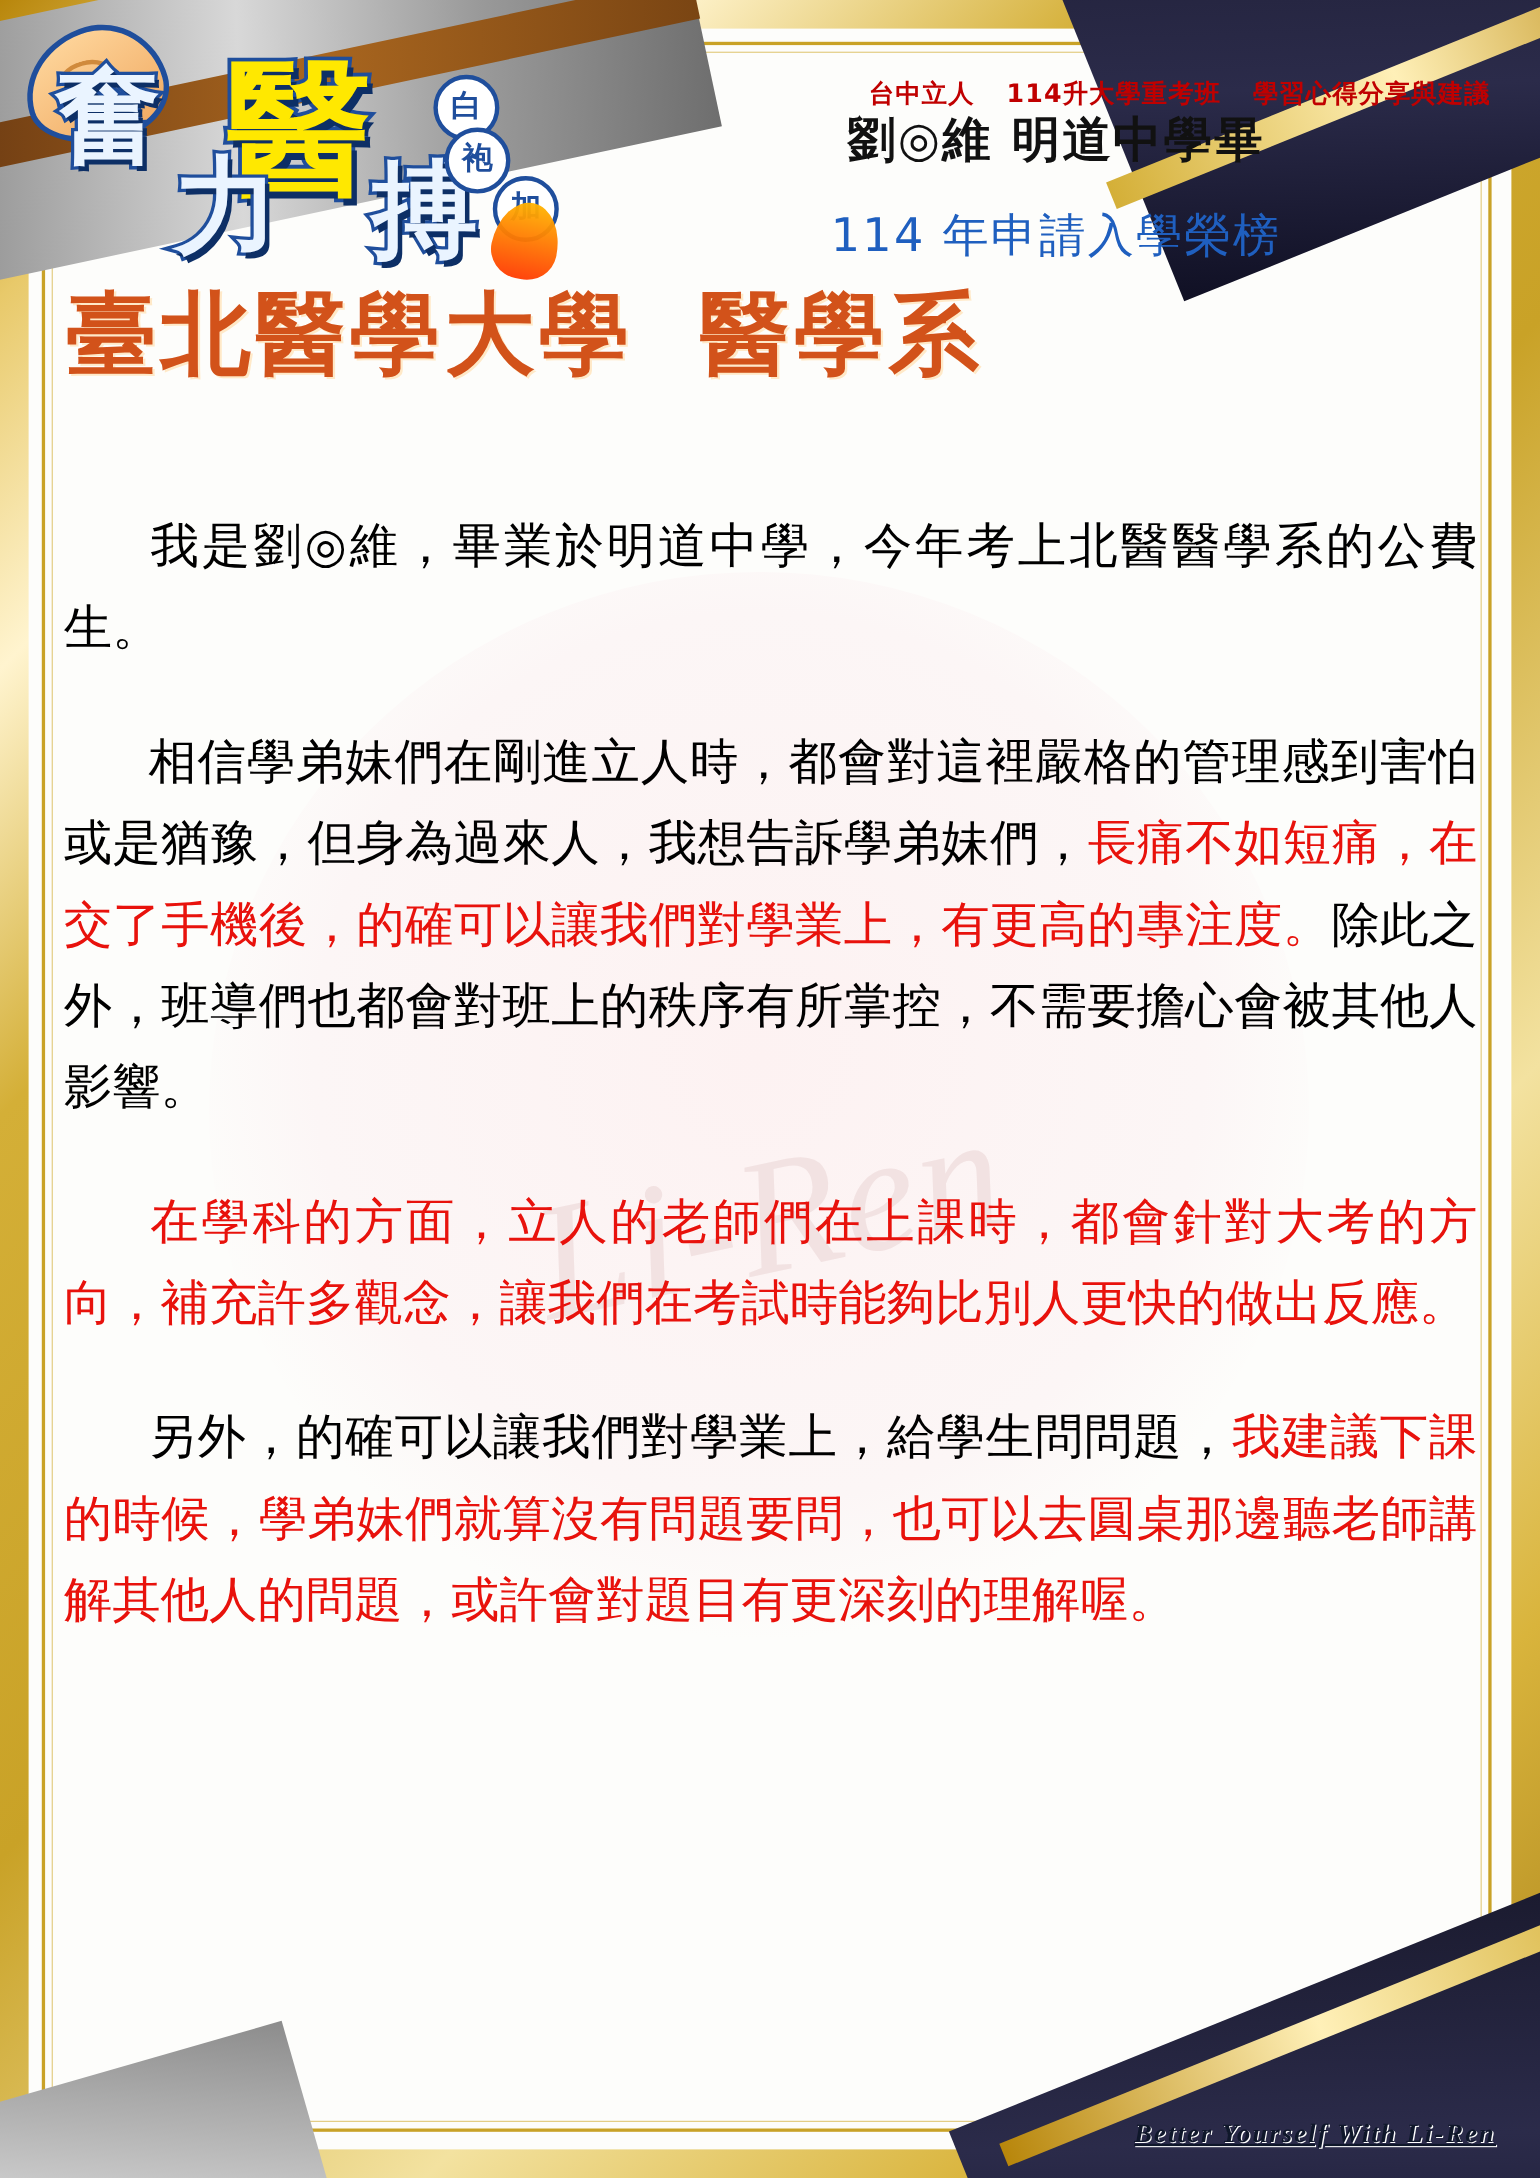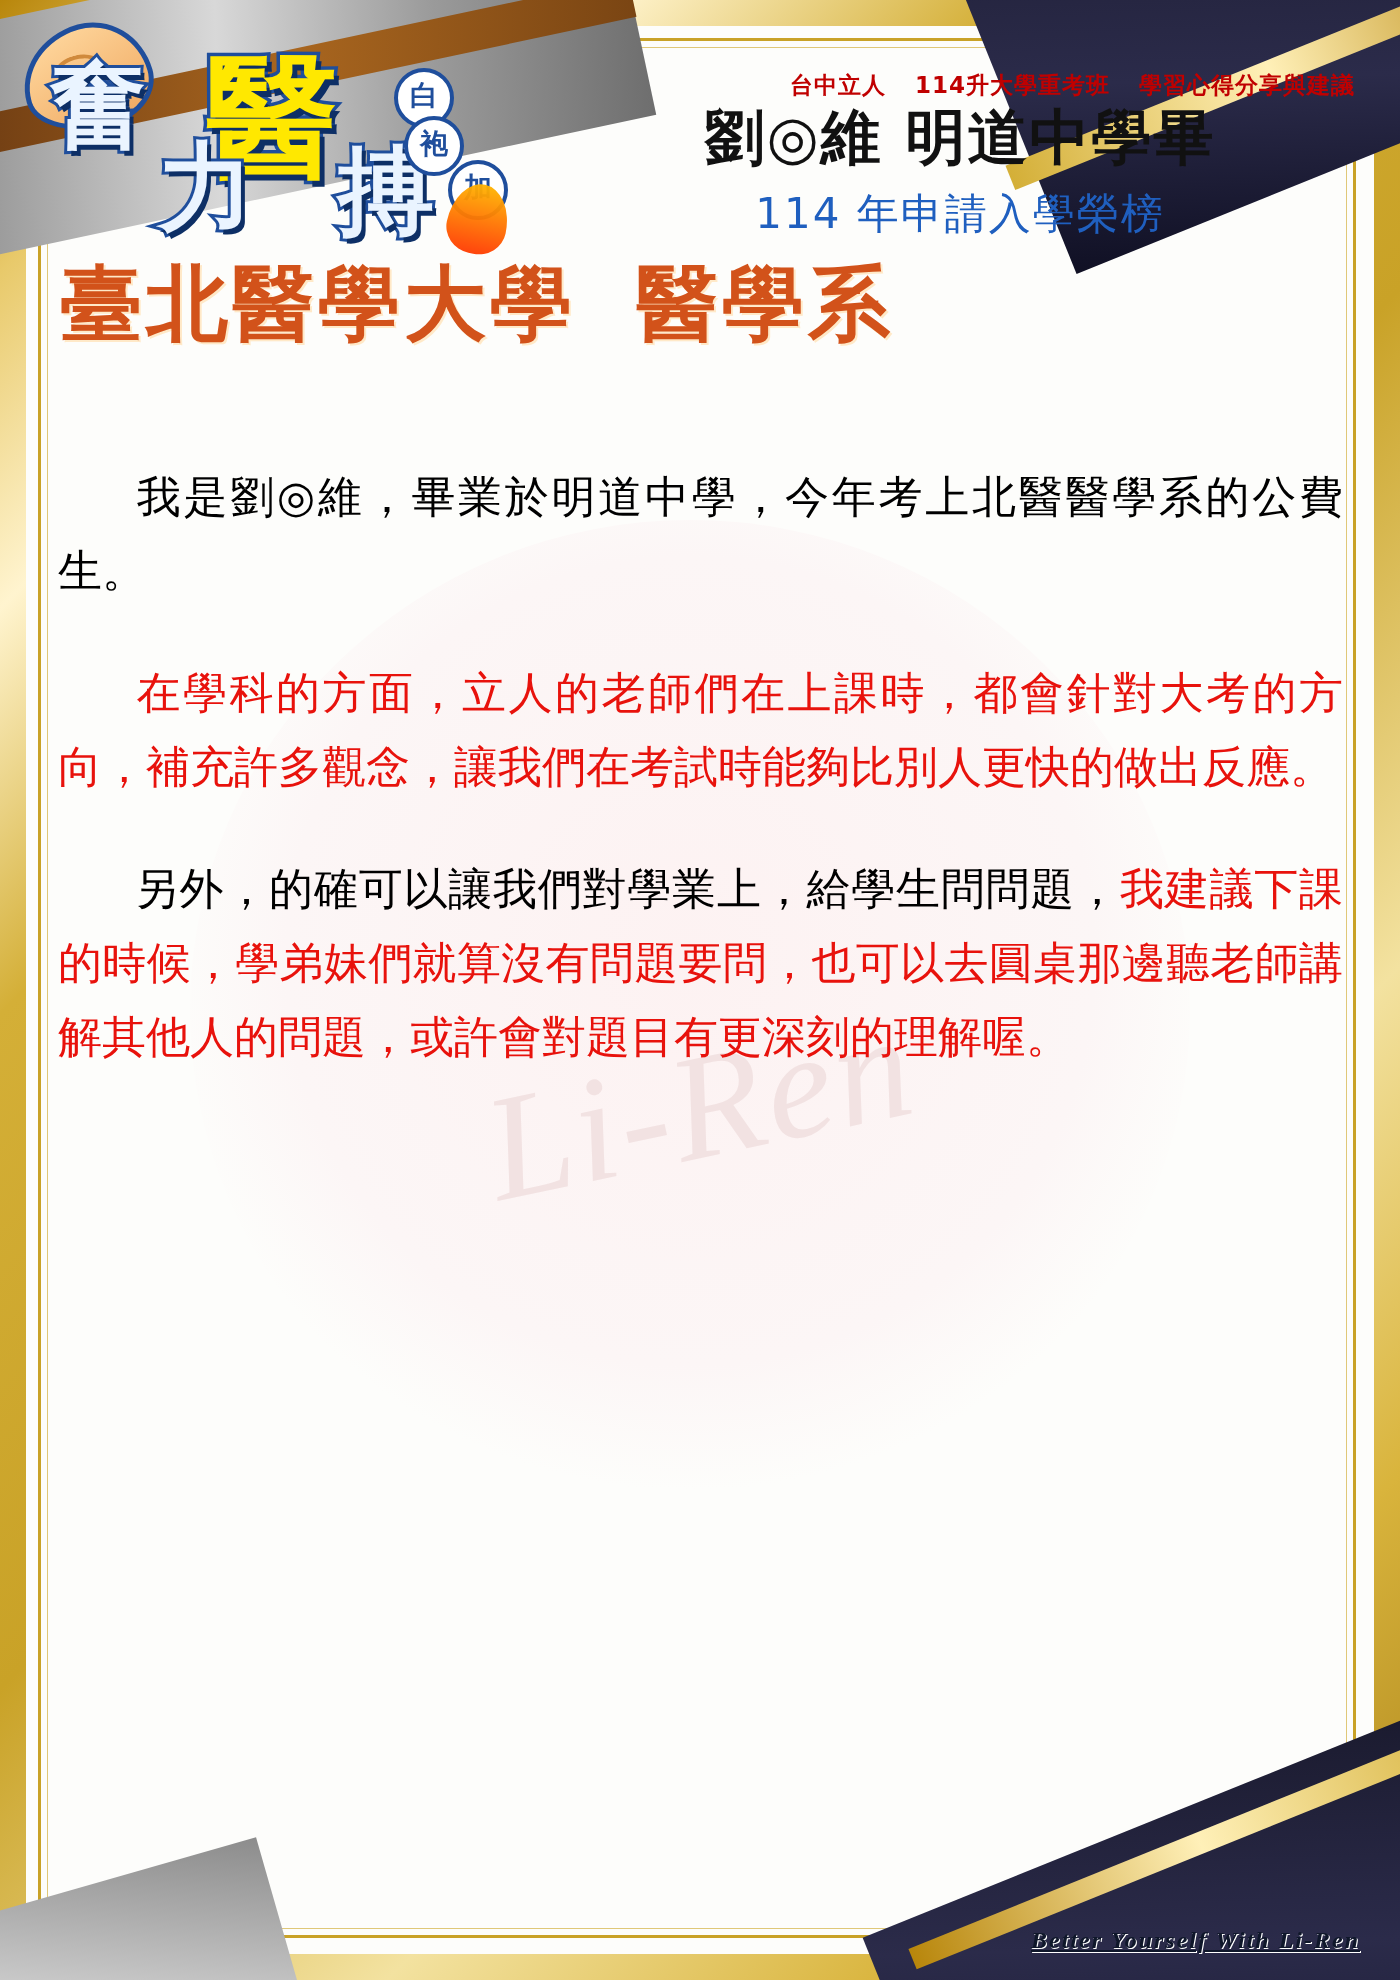--- a/index.html
+++ b/index.html
@@ -207,21 +207,21 @@
     letter-spacing: 1px;
     white-space: nowrap;
   }
   .hdr-small span { margin: 0 10px; }
 
   .hdr-name {
     position: absolute;
     left: 560px; top: 98px;
     width: 800px;
     text-align: center;
-    font-size: 60px;
+    font-size: 44px;
     font-weight: bold;
     color: #111111;
     font-family: "DejaVu Sans", sans-serif;
     letter-spacing: 2px;
     white-space: nowrap;
   }
   .hdr-year {
     position: absolute;
     left: 560px; top: 186px;
     width: 800px;
@@ -325,20 +325,23 @@
 
   <div class="hdr-school">
     <span>臺北醫學大學</span><span class="gap"></span><span>醫學系</span>
   </div>
 
   <div class="body-text">
     <p>
       <span class="ind"></span><span>我是劉◎維，畢業於明道中學，今年考上北醫醫學系的公費生。</span>
     </p>
     <p>
+      <span class="ind"></span><span>相信學弟妹們在剛進立人時，都會對這裡嚴格的管理感到害怕或是猶豫，但身為過來人，我想告訴學弟妹們，</span><span class="hl">長痛不如短痛，在交了手機後，的確可以讓我們對學業上，有更高的專注度。</span><span>除此之外，班導們也都會對班上的秩序有所掌控，不需要擔心會被其他人影響。</span>
+    </p>
+    <p>
       <span class="ind"></span><span class="hl">在學科的方面，立人的老師們在上課時，都會針對大考的方向，補充許多觀念，讓我們在考試時能夠比別人更快的做出反應。</span>
     </p>
     <p class="last">
       <span class="ind"></span><span>另外，的確可以讓我們對學業上，給學生問問題，</span><span class="hl">我建議下課的時候，學弟妹們就算沒有問題要問，也可以去圓桌那邊聽老師講解其他人的問題，或許會對題目有更深刻的理解喔。</span>
     </p>
   </div>
 
   <div class="footer-text">Better  Yourself  With   Li-Ren</div>
 
 </div>

